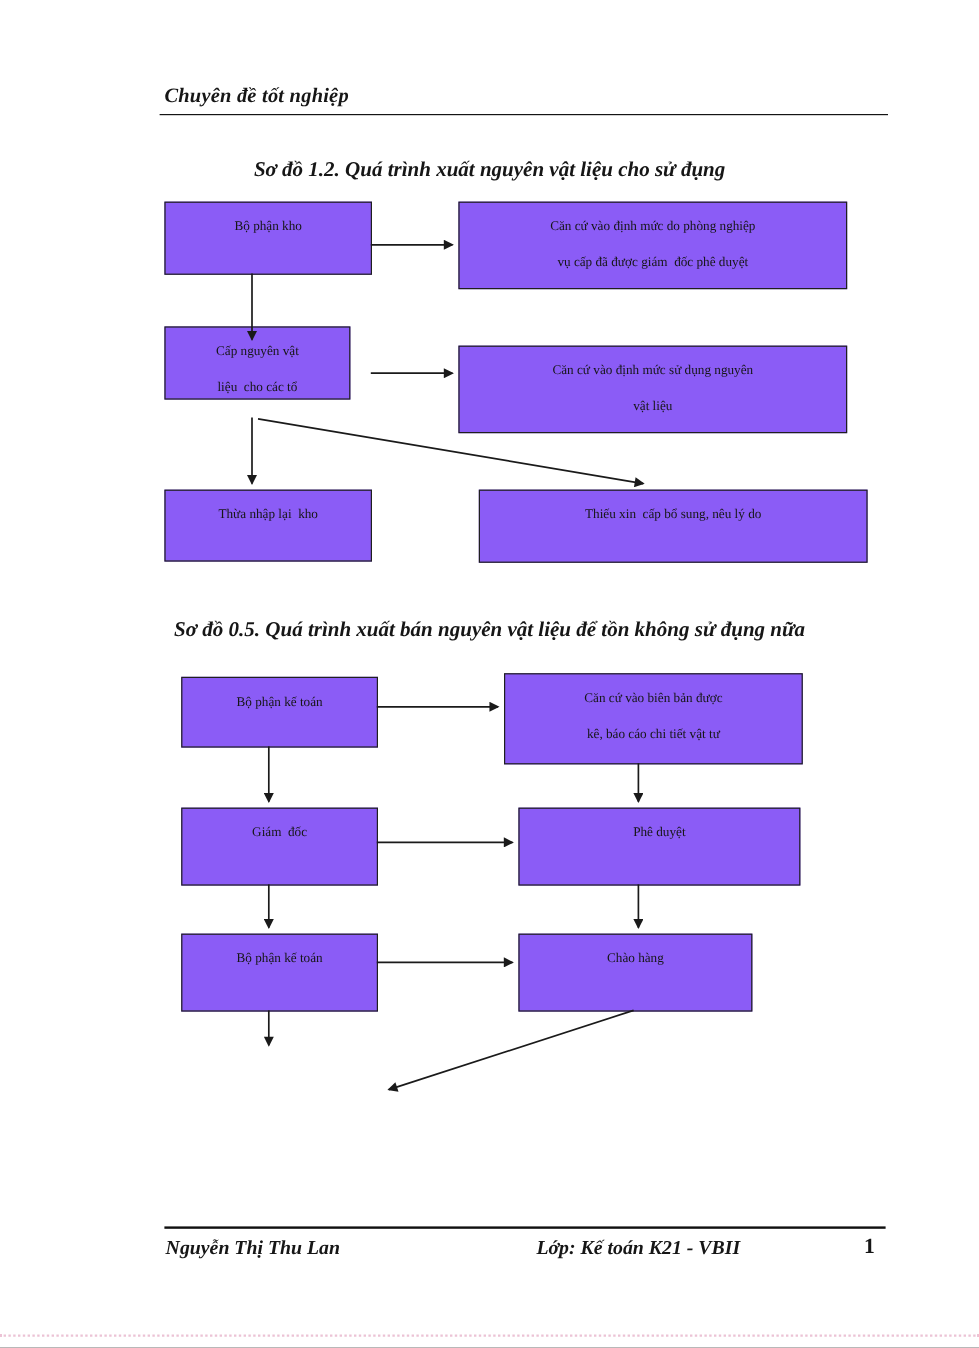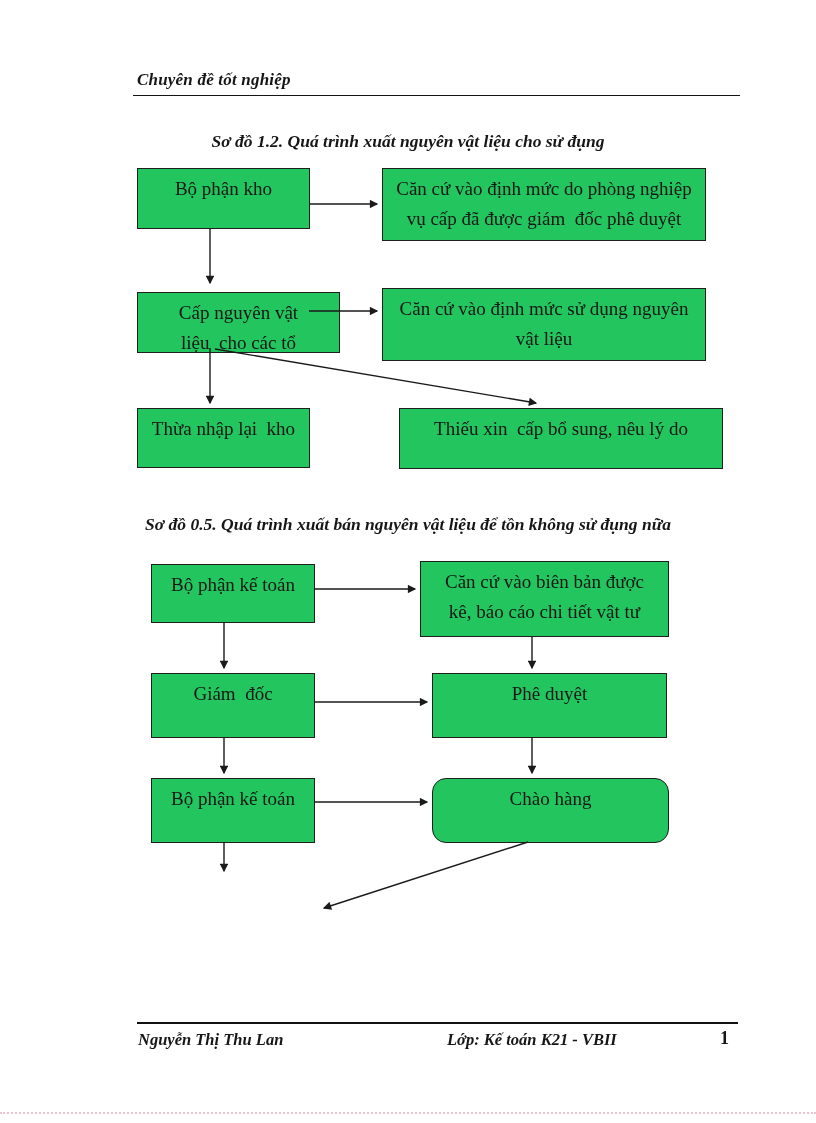--- a/index.html
+++ b/index.html
@@ -25,42 +25,42 @@
     position:absolute;left:0;width:100%;
     text-align:center;
     font-style:italic;font-weight:bold;font-size:17.5px;
   }
   #title-1{top:131px;}
   #title-2{top:514px;}
   .box{
     position:absolute;
     box-sizing:border-box;
     border:1.5px solid #1f1f1f;
-    background:#22c55e;
+    background:#8b5cf6;
     text-align:center;
-    font-size:19px;
+    font-size:11px;
     white-space:pre-wrap;
     line-height:28px;
     padding-top:6px;
   }
   .box.two-line{line-height:30px;padding-top:5px;text-align:center;}
   
   #b1{left:137px;top:168px;width:173px;height:61px;}
   #b2{left:382px;top:168px;width:324px;height:73px;}
-  #b3{left:137px;top:292px;width:203px;height:61px;}
+  #b3{left:137px;top:272px;width:155px;height:61px;}
   #b4{left:382px;top:288px;width:324px;height:73px;}
   #b5{left:137px;top:408px;width:173px;height:60px;}
   #b6{left:382px;top:408px;width:324px;height:61px;margin-left:17px;}
   
   #n1{left:151px;top:564px;width:164px;height:59px;}
   #n2{left:420px;top:561px;width:249px;height:76px;}
   #n3{left:151px;top:673px;width:164px;height:65px;}
   #n4{left:432px;top:673px;width:235px;height:65px;}
   #n5{left:151px;top:778px;width:164px;height:65px;}
-  #n6{left:432px;top:778px;width:237px;height:65px;border-radius:14px;}
+  #n6{left:432px;top:778px;width:195px;height:65px;}
   #n7{left:151px;top:876px;width:160px;height:65px;}
   .arrow-layer{
     position:absolute;left:0;top:0;width:816px;height:1123px;
     pointer-events:none;
   }
   .footer-rule{
     position:absolute;left:137px;top:1022px;width:601px;height:0;
     border-top:2.2px solid #101010;
   }
   .footer-author{

